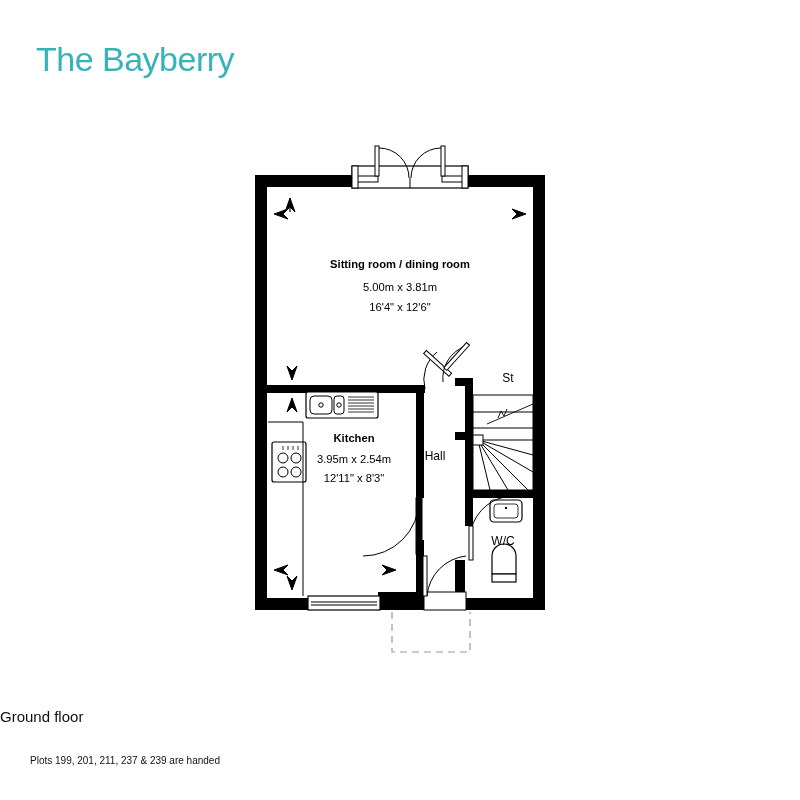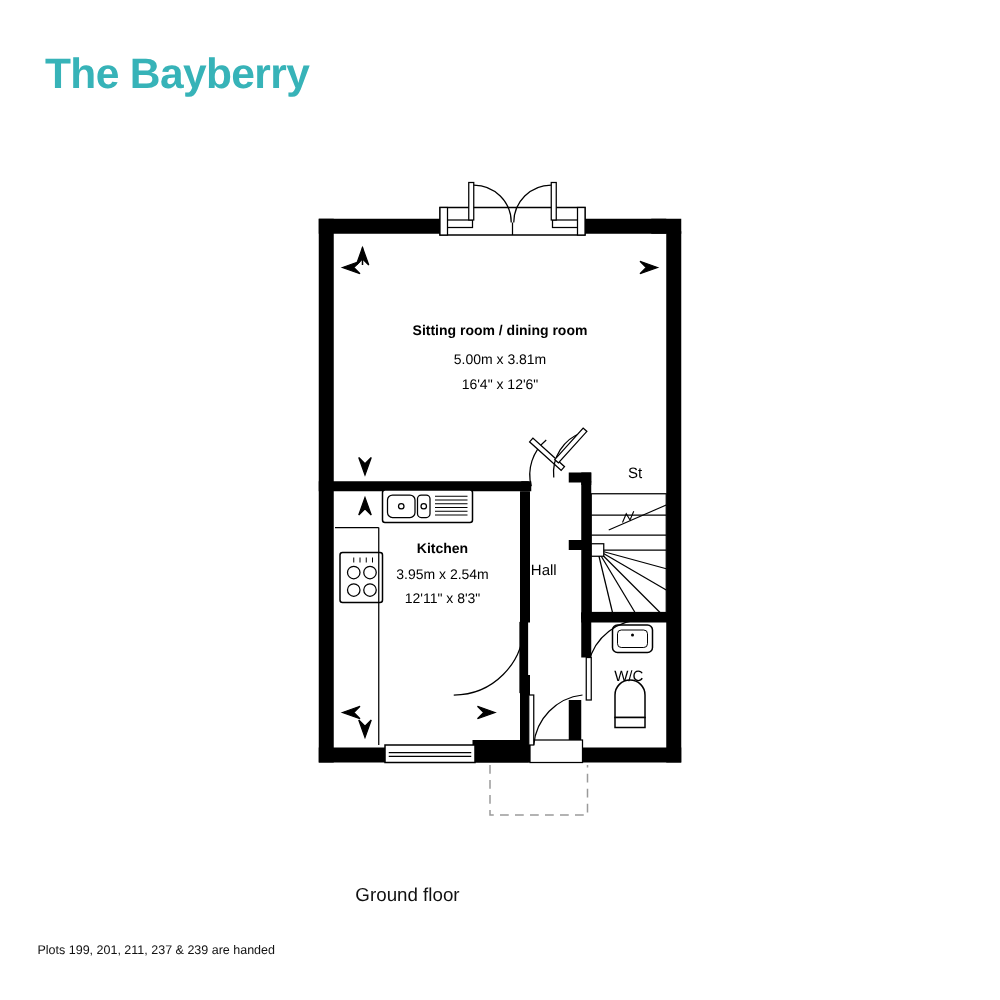--- a/index.html
+++ b/index.html
@@ -8,38 +8,37 @@
     background:#ffffff;
     font-family:"Liberation Sans", sans-serif;
     position:relative;
     overflow:hidden;
     -webkit-font-smoothing:antialiased;
   }
   #title{
     position:absolute;
     left:36px; top:40px;
     font-size:34px;
-    font-weight:bold;
+    font-weight:normal;
     letter-spacing:-0.5px;
     color:#37b3b8;
   }
   #plan{
     position:absolute;
     left:0; top:0;
     width:800px; height:800px;
   }
   .caption{
     position:absolute;
     font-size:15px;
     color:#111111;
     white-space:nowrap;
   }
   #floor-caption{
     left:0; top:708px; width:652px;
-    text-align:center;
   }
   #handed-note{
     left:30px; top:755px;
     font-size:10px;
   }
   
   .rm-name{ font-size:11.2px; font-weight:bold; fill:#000; font-family:"Liberation Sans", sans-serif; }
   .rm-dim { font-size:11.2px; font-weight:normal; fill:#000; font-family:"Liberation Sans", sans-serif; }
   .rm-small{ font-size:12px; fill:#000; font-family:"Liberation Sans", sans-serif; }
 </style>

